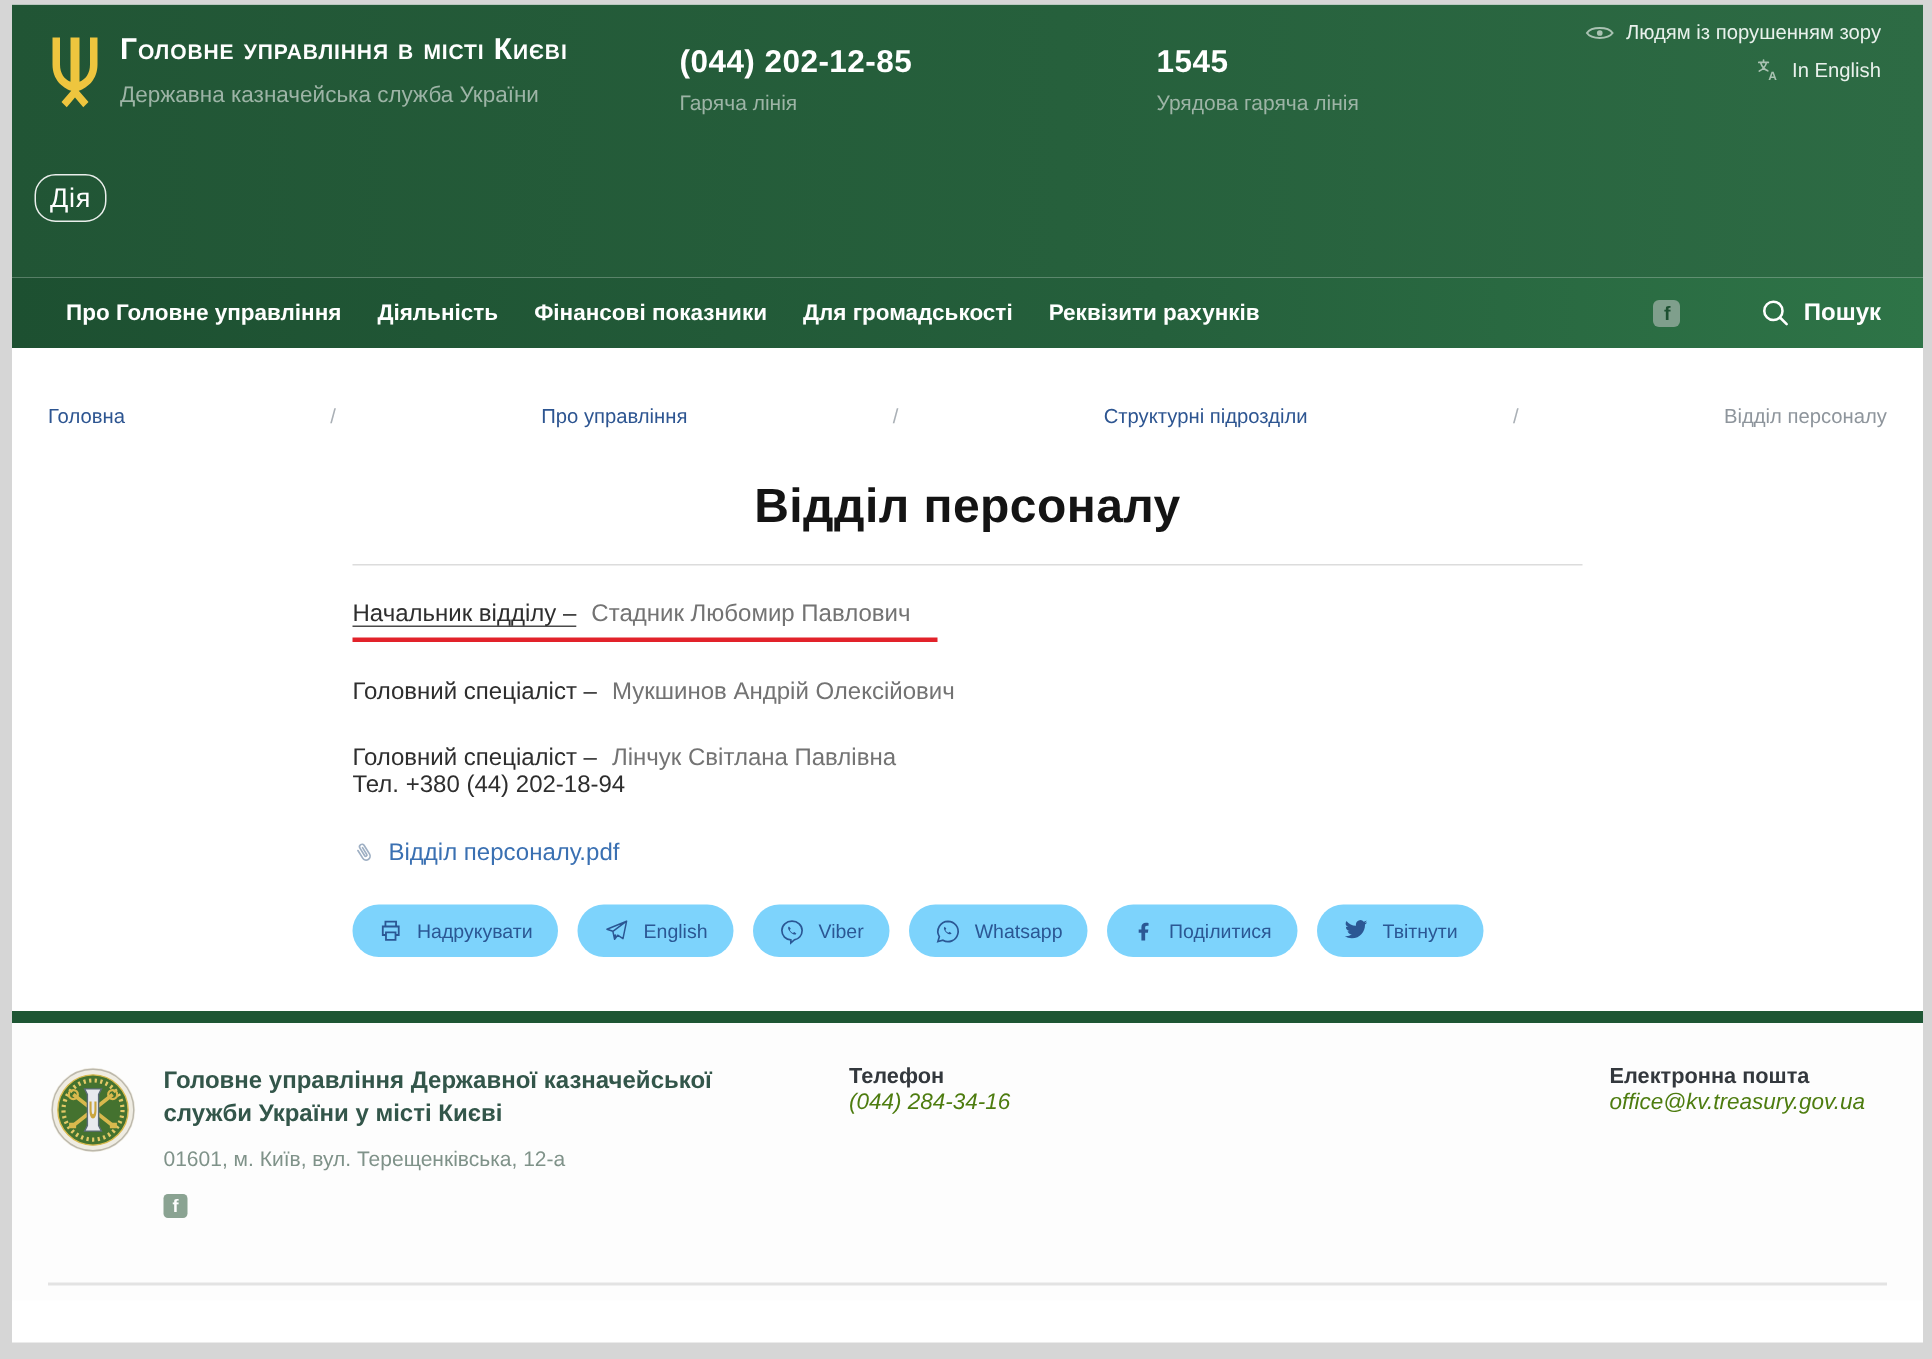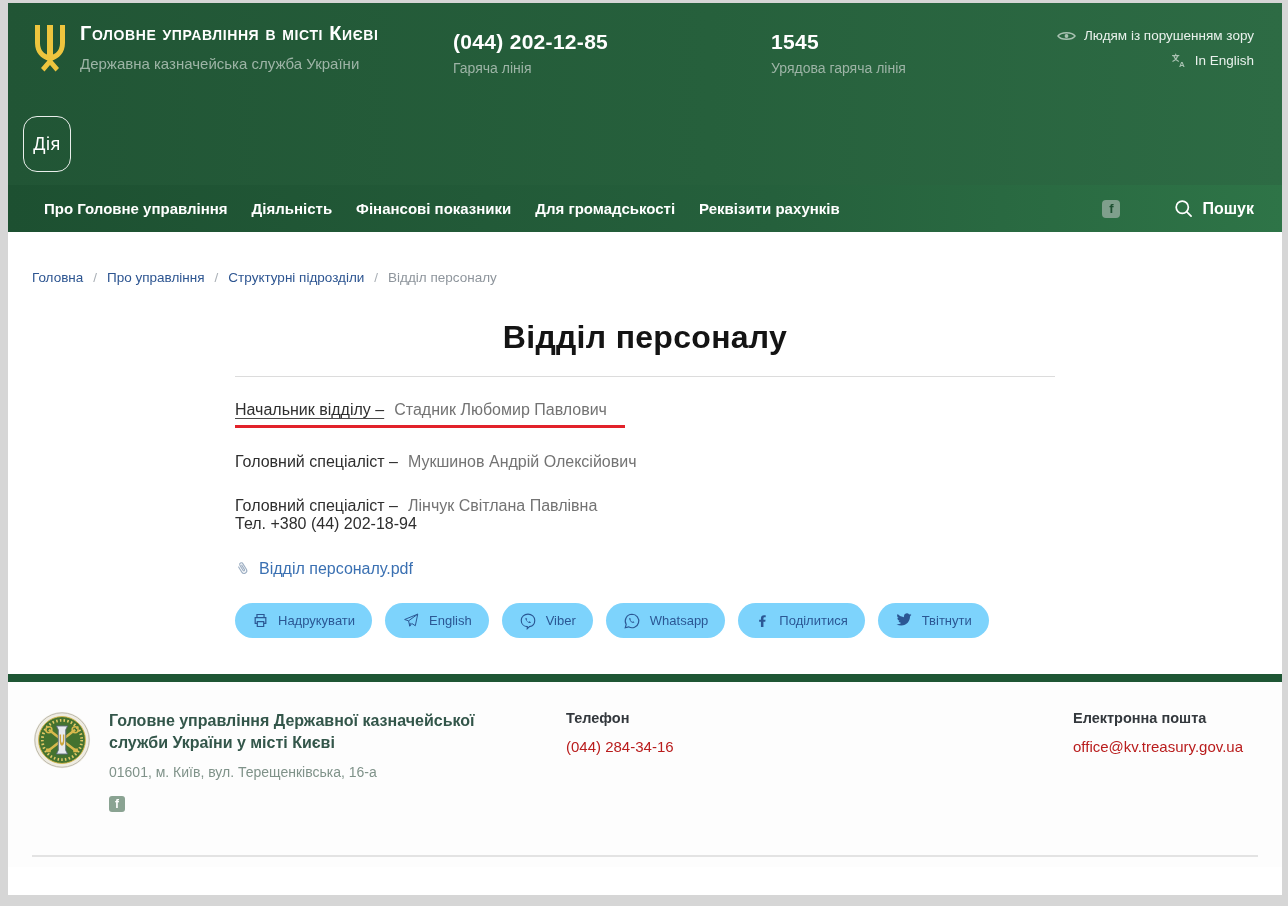--- a/index.html
+++ b/index.html
@@ -24,27 +24,27 @@
     letter-spacing:.6px; color:#ffffff; max-width:310px;
   }
   .brand-sub { margin-top:9px; font-size:15px; color:#9db4a6; }
 
   .phone-block { position:absolute; top:27px; }
   .phone-block .num { font-size:21px; font-weight:bold; color:#fff; letter-spacing:.3px; }
   .phone-block .lbl { margin-top:6px; font-size:14px; color:#9db4a6; }
   .phone-1 { left:445px; }
   .phone-2 { left:763px; }
 
-  .toplinks { position:absolute; right:28px; top:25px; text-align:right; }
+  .toplinks { position:absolute; right:28px; top:11px; text-align:right; }
   .toplink { display:flex; justify-content:flex-end; align-items:center; gap:8px;
              font-size:13.5px; color:#e9f1ec; margin-bottom:9px; cursor:pointer; }
   .toplink .ticon { color:#a9c2b2; display:inline-flex; }
 
   .diia-badge {
-    position:absolute; left:15px; top:113px; width:48px; height:56px;
+    position:absolute; left:15px; top:113px; width:48px; height:32px;
     border:1.5px solid rgba(255,255,255,.9); border-radius:14px;
     display:flex; align-items:center; justify-content:center;
     font-size:18px; color:#fff; letter-spacing:.5px; cursor:pointer;
   }
 
   
   .mainnav {
     height:47px; flex:0 0 auto; display:flex; align-items:center;
     background:linear-gradient(90deg,#1d5031 0%, #25603c 60%, #2e7447 100%);
     padding:0 28px 0 36px; gap:24px;
@@ -53,21 +53,21 @@
   .nav-spacer { flex:1; }
   .nav-fb {
     width:18px; height:18px; border-radius:4px; background:#7f9f8c; color:#1d5031;
     display:flex; align-items:center; justify-content:center; font-weight:bold; font-size:13px;
     cursor:pointer; margin-right:30px;
   }
   .nav-search { display:flex; align-items:center; gap:9px; color:#fff; cursor:pointer; }
   .nav-search .s-label { font-size:16px; font-weight:bold; }
 
   
-  .breadcrumbs { padding:38px 24px 0; font-size:13.5px; display:flex; gap:10px; align-items:center; }
+  .breadcrumbs { padding:38px 24px 0; font-size:13.5px; display:flex; gap:22px; align-items:center;justify-content:space-between; }
   .crumb-link  { color:#2d5591; cursor:pointer; }
   .crumb-sep   { color:#aab0b6; }
   .crumb-cur   { color:#8e959c; }
 
   
   .main { width:820px; margin:0 auto; padding-bottom:36px; }
   .page-title { margin-top:34px; text-align:center; font-size:32px; font-weight:600;
                 color:#141414; letter-spacing:.3px; }
   .title-hr { margin-top:20px; border:none; border-top:1px solid #dcdcdc; }
 
@@ -98,21 +98,21 @@
   .footer-grid { display:flex; }
   .f-left { display:flex; gap:17px; width:520px; }
   .seal { width:60px; height:60px; flex:0 0 auto; }
   .f-org { font-size:16px; font-weight:bold; color:#33564a; line-height:22px; max-width:390px; }
   .f-addr { margin-top:10px; font-size:14px; color:#7f9289; }
   .f-fb { margin-top:16px; width:16px; height:16px; border-radius:3px; background:#8aa392;
           color:#fdfdfd; display:flex; align-items:center; justify-content:center;
           font-size:12px; font-weight:bold; cursor:pointer; }
   .f-mid { margin-left:14px; width:300px; }
   .f-col-title { font-size:14.5px; font-weight:600; color:#33383d; }
-  .f-link { margin-top:12px; font-size:15px; color:#b91c1c; cursor:pointer; }
+  .f-link { font-size:15px; color:#4d7c0f; cursor:pointer;font-style:italic; }
   .f-right { margin-left:auto; width:185px; }
   .footer-hr { position:absolute; left:24px; right:24px; bottom:10px;
                border:none; border-top:2px solid #e3e3e3; }
 </style>
 </head>
 <body>
 
 <div class="frame">
 <div class="page">
 
@@ -283,21 +283,21 @@
           <circle cx="32" cy="32" r="21" fill="none" stroke="#e3c967" stroke-width="3" stroke-dasharray="1.6 2.4"></circle>
           <path d="M18 21 46 43 M46 21 18 43" stroke="#d8b94d" stroke-width="2.6"></path>
           <circle cx="18" cy="21" r="3.2" fill="none" stroke="#d8b94d" stroke-width="1.6"></circle>
           <circle cx="46" cy="21" r="3.2" fill="none" stroke="#d8b94d" stroke-width="1.6"></circle>
           <path d="M44 41h5v4h-5z M15 41h5v4h-5z" fill="#d8b94d"></path>
           <path d="M26 17h12l-2 4v22l2 4H26l2-4V21z" fill="#e8eaee" stroke="#5a6b75" stroke-width="1"></path>
           <path d="M29.5 26h1.5v6c0 2 .5 3 1 3s1-1 1-3v-6h1.5v6c0 4-1 6-2.5 6s-2.5-2-2.5-6z" fill="#caa53e"></path>
         </svg>
         <div>
           <div class="f-org">Головне управління Державної казначейської служби України у місті Києві</div>
-          <div class="f-addr">01601, м. Київ, вул. Терещенківська, 16-а</div>
+          <div class="f-addr">01601, м. Київ, вул. Терещенківська, 12-а</div>
           <div class="f-fb">f</div>
         </div>
       </div>
       <div class="f-mid">
         <div class="f-col-title">Телефон</div>
         <div class="f-link">(044) 284-34-16</div>
       </div>
       <div class="f-right">
         <div class="f-col-title">Електронна пошта</div>
         <div class="f-link">office@kv.treasury.gov.ua</div>

